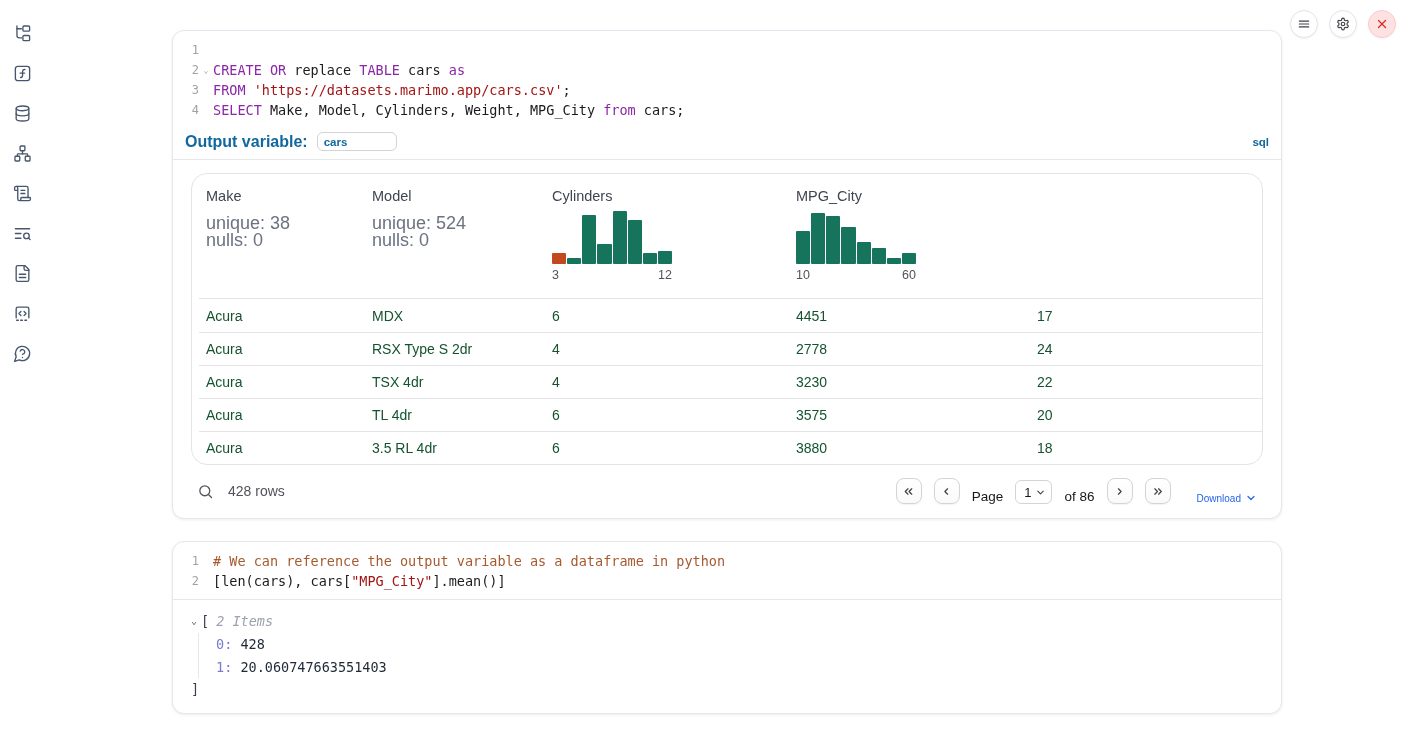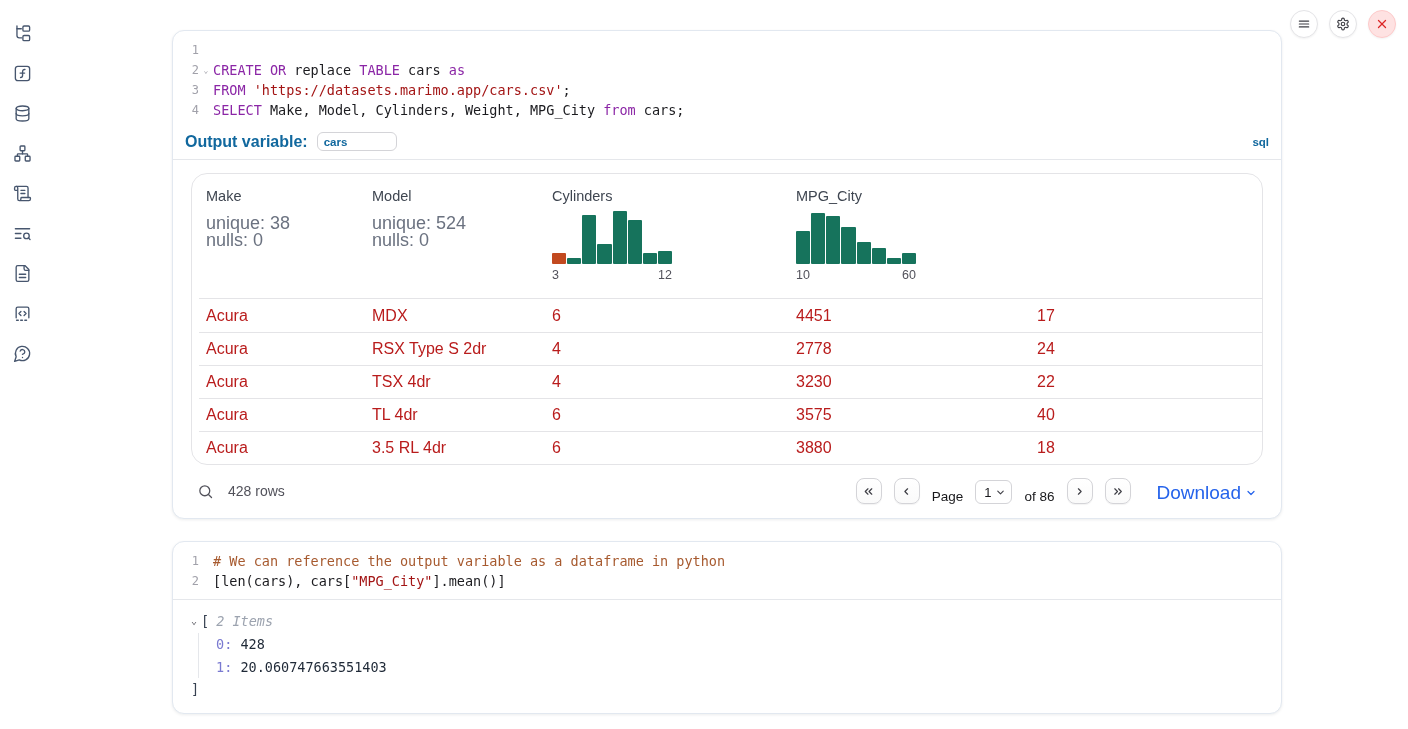--- a/index.html
+++ b/index.html
@@ -58,41 +58,41 @@
   .th { padding:14px 6px 6px 7px; min-height:124px; cursor:pointer; }
   .col-name { font-size:14.5px; color:#3f4651; }
   .col-stats { margin-top:11px; font-size:18px; color:#6b7280; line-height:17px; }
   .hist { width:120px; margin-top:7px; }
   .bars { display:flex; align-items:flex-end; gap:1px; height:53px; }
   .bar { flex:1; border-radius:1px; }
   .hist-labels { display:flex; justify-content:space-between; font-size:12.5px;
                  color:#52525b; margin-top:4px; }
   .tr { border-top:1px solid #e4e4e7; height:33px; cursor:default; }
   .tr:first-child { border-top:none; }
-  .td { display:flex; align-items:center; padding-left:7px; font-size:16px; color:#b91c1c; }
+  .td { display:flex; align-items:center; padding-left:7px; font-size:14px; color:#14532d; }
 
   
   .table-footer { display:flex; align-items:center; padding:13px 6px 2px 6px; }
   .search-btn { background:none; border:none; color:#52525b; cursor:pointer;
                 display:flex; align-items:center; }
   .search-btn svg { width:17px; height:17px; }
   .rows-label { margin-left:14px; font-size:14px; color:#52525b; }
   .pager { margin-left:auto; display:flex; align-items:flex-end; gap:12px; }
   .nav-btn { width:26px; height:26px; border:1px solid #d4d4d8; border-radius:8px;
              background:linear-gradient(#fff,#fafafa); color:#3f3f46; cursor:pointer;
              display:flex; align-items:center; justify-content:center;
              box-shadow:0 1px 1px rgba(0,0,0,.05); }
   .nav-btn svg { width:13px; height:13px; }
   .pager-text { font-size:13.5px; color:#18181b; }
   .page-select { display:flex; align-items:center; gap:4px; height:24px; padding:0 5px 0 8px;
                  border:1px solid #d4d4d8; border-radius:6px; background:#fff;
                  font-size:13px; color:#18181b; cursor:pointer; }
   .page-select svg { width:11px; height:11px; color:#3f3f46; }
   .download-link { display:flex; align-items:center; gap:4px; margin-left:14px;
-                   font-size:19px; color:#2563eb; cursor:pointer; background:none; border:none; }
+                   font-size:10px; color:#2563eb; cursor:pointer; background:none; border:none; }
   .download-link svg { width:12px; height:12px; }
 
   
   .cell-2 { margin-top:22px; }
   .tree-output { padding:13px 16px 16px 18px;
                  font-family:"DejaVu Sans Mono", monospace; font-size:13.5px; color:#1f2937; }
   .tree-head { display:flex; align-items:center; }
   .tree-caret { font-size:10px; color:#52525b; margin-right:4px; cursor:pointer; line-height:1; }
   .bracket { color:#374151; }
   .items-label { margin-left:7px; font-style:italic; color:#9ca3af; }
@@ -310,21 +310,21 @@
                 <div class="td">TSX 4dr</div>
                 <div class="td">4</div>
                 <div class="td">3230</div>
                 <div class="td">22</div>
               </div>
               <div class="tr cols">
                 <div class="td">Acura</div>
                 <div class="td">TL 4dr</div>
                 <div class="td">6</div>
                 <div class="td">3575</div>
-                <div class="td">40</div>
+                <div class="td">20</div>
               </div>
               <div class="tr cols">
                 <div class="td">Acura</div>
                 <div class="td">3.5 RL 4dr</div>
                 <div class="td">6</div>
                 <div class="td">3880</div>
                 <div class="td">18</div>
               </div>
             </div>
         </div>

